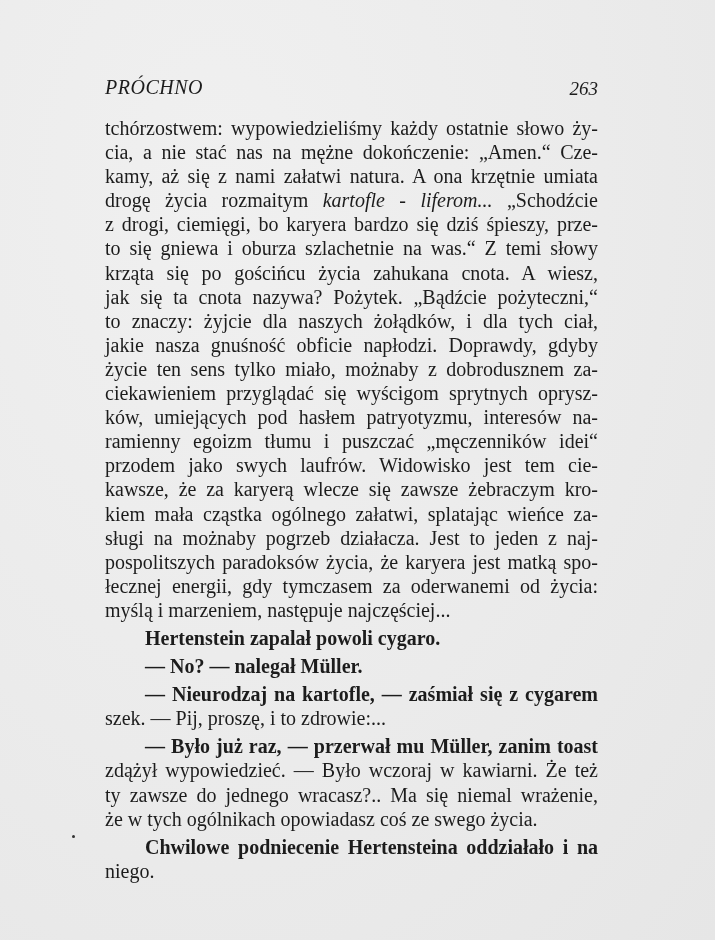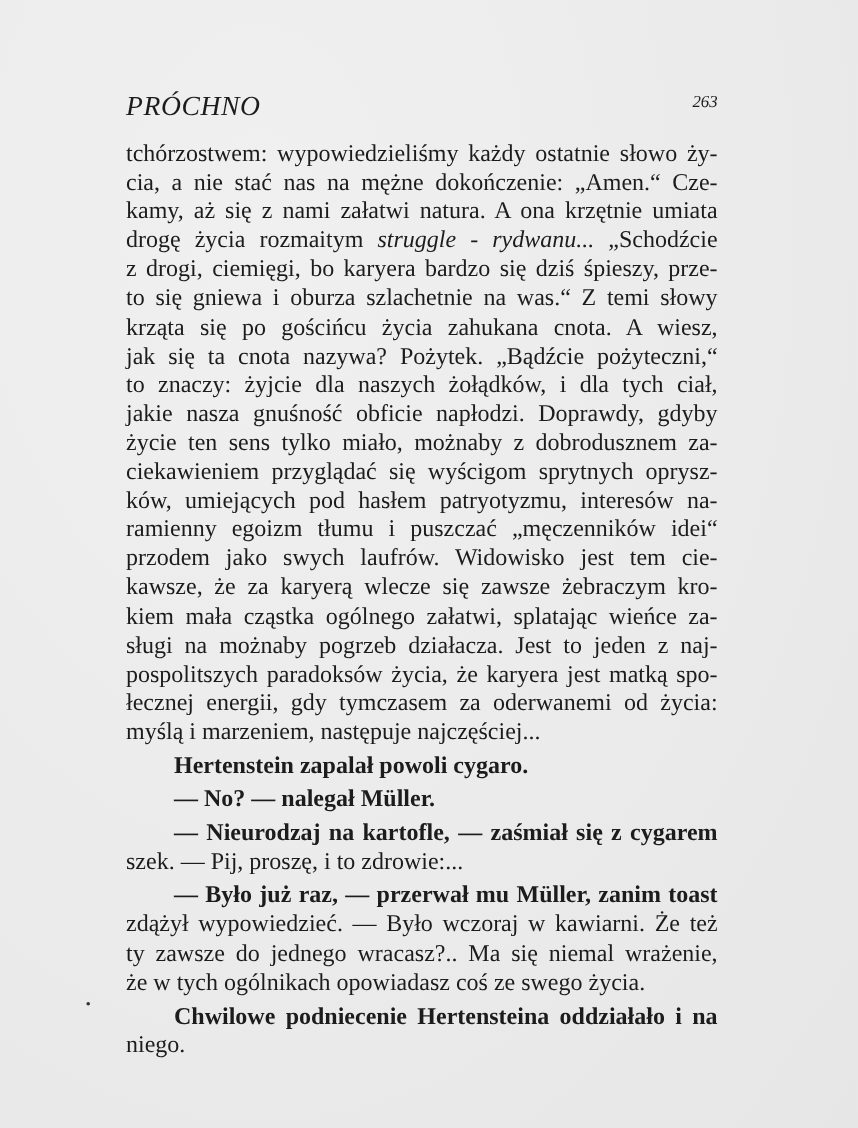--- a/index.html
+++ b/index.html
@@ -28,30 +28,30 @@
       top: 76px;
       width: 493px;
       height: 24px;
     }
     .running-title {
       position: absolute;
       left: 0;
       top: 0;
       font-family: "Liberation Serif", "DejaVu Serif", serif;
       font-style: italic;
-      font-size: 23px;
+      font-size: 20px;
       letter-spacing: 0.5px;
     }
     .page-number {
       position: absolute;
       right: 0;
       top: 2px;
       font-family: "Liberation Serif", "DejaVu Serif", serif;
       font-style: italic;
-      font-size: 14px;
+      font-size: 19px;
     }
     .body-text {
       position: absolute;
       left: 105px;
       top: 116px;
       width: 493px;
       font-family: "Liberation Serif", "DejaVu Serif", serif;
       font-size: 20px;
       line-height: 24.1px;
     }
@@ -94,21 +94,21 @@
     <span class="running-title">PRÓCHNO</span>
     <span class="page-number">263</span>
   </div>
 
   <div class="body-text">
 
     <div>
       <span class="line">tchórzostwem: wypowiedzieliśmy każdy ostatnie słowo ży-</span>
       <span class="line">cia, a nie stać nas na mężne dokończenie: „Amen.“ Cze-</span>
       <span class="line">kamy, aż się z nami załatwi natura. A ona krzętnie umiata</span>
-      <span class="line"><span>drogę życia rozmaitym </span><span class="italic">struggle - rydwanu...</span><span> „Schodźcie</span></span>
+      <span class="line"><span>drogę życia rozmaitym </span><span class="italic">kartofle - liferom...</span><span> „Schodźcie</span></span>
       <span class="line">z drogi, ciemięgi, bo karyera bardzo się dziś śpieszy, prze-</span>
       <span class="line">to się gniewa i oburza szlachetnie na was.“ Z temi słowy</span>
       <span class="line">krząta się po gościńcu życia zahukana cnota. A wiesz,</span>
       <span class="line">jak się ta cnota nazywa? Pożytek. „Bądźcie pożyteczni,“</span>
       <span class="line">to znaczy: żyjcie dla naszych żołądków, i dla tych ciał,</span>
       <span class="line">jakie nasza gnuśność obficie napłodzi. Doprawdy, gdyby</span>
       <span class="line">życie ten sens tylko miało, możnaby z dobrodusznem za-</span>
       <span class="line">ciekawieniem przyglądać się wyścigom sprytnych oprysz-</span>
       <span class="line">ków, umiejących pod hasłem patryotyzmu, interesów na-</span>
       <span class="line">ramienny egoizm tłumu i puszczać „męczenników idei“</span>

